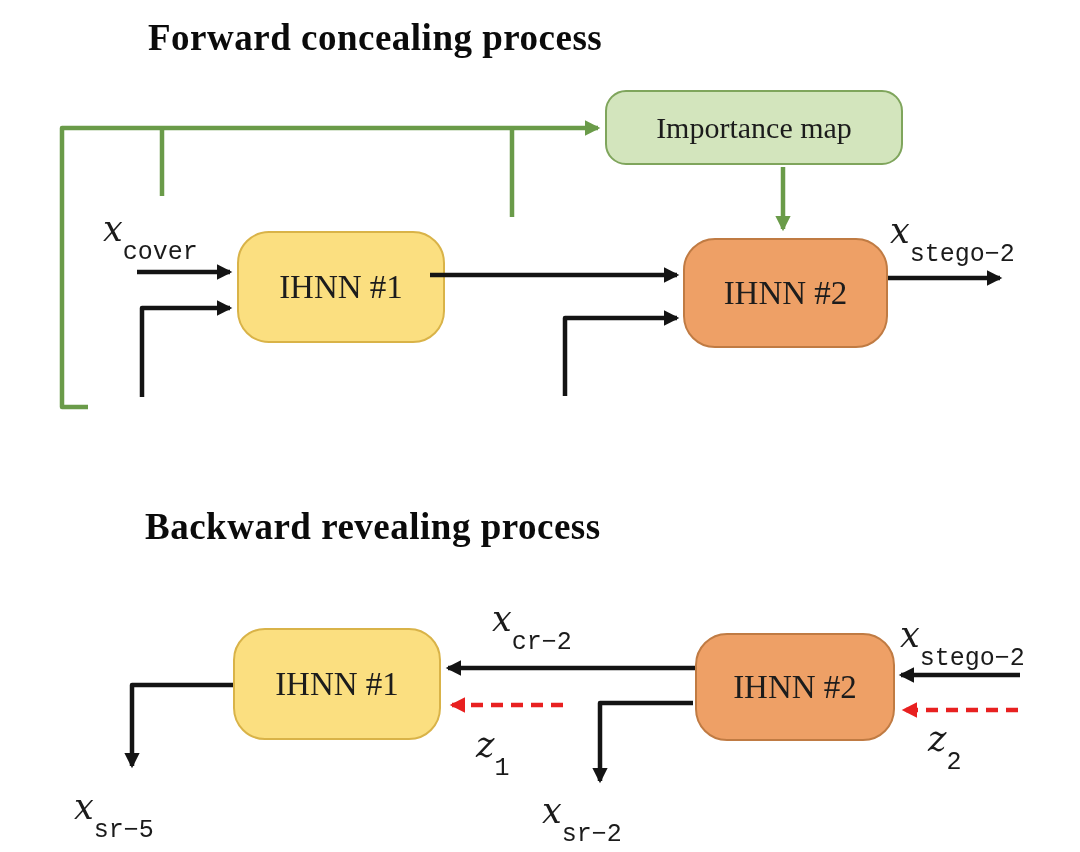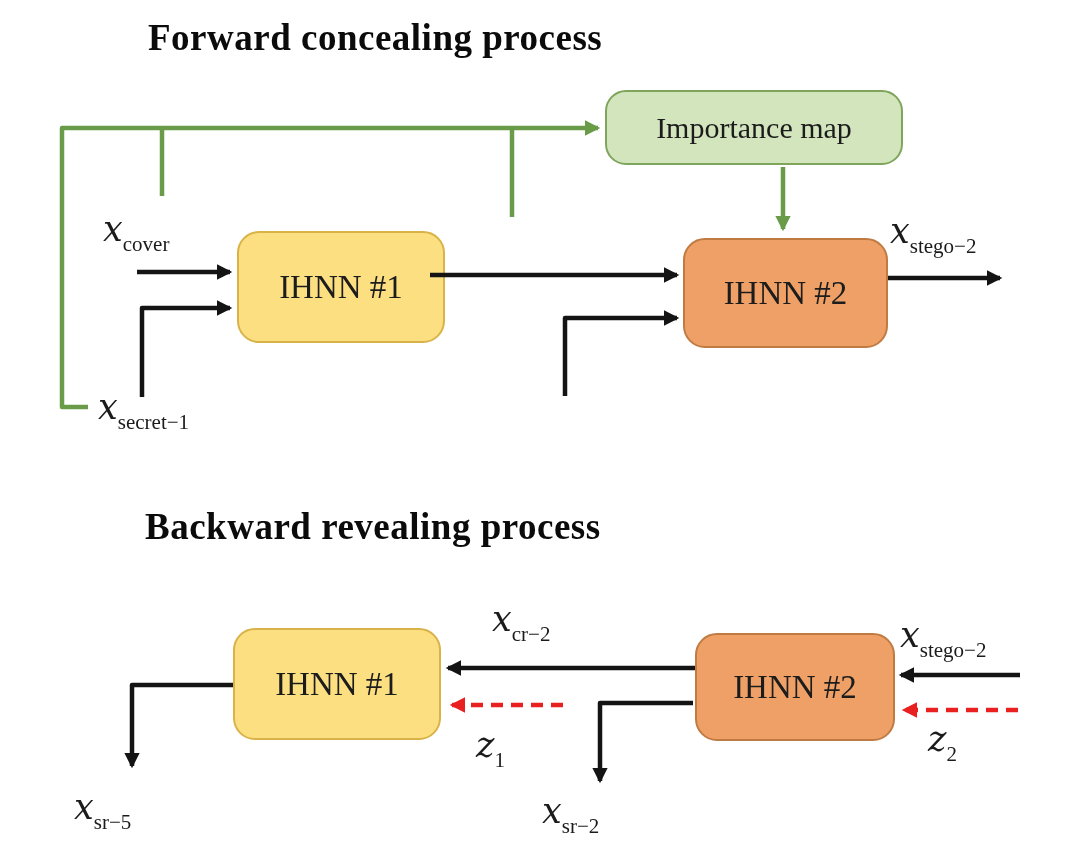--- a/index.html
+++ b/index.html
@@ -6,32 +6,32 @@
   .stage {
     position:relative; width:1080px; height:852px; background:#ffffff;
     font-family:"Liberation Serif","DejaVu Serif",serif; overflow:hidden;
   }
   .title {
     position:absolute; font-weight:bold; font-size:37px; color:#0b0b0b;
     white-space:nowrap; letter-spacing:0.5px;
   }
   .box {
     position:absolute; display:flex; align-items:center; justify-content:center;
-    font-size:33px; color:#1c1c1c; border-radius:22px; box-sizing:border-box;
+    font-size:33px; color:#1c1c1c; border-radius:32px; box-sizing:border-box;
     white-space:nowrap;
   }
   .box.green {
     background:var(--green-box-fill); border:2.5px solid var(--green-box-border);
     border-radius:21px; font-size:30px;
   }
   .box.yellow { background:var(--yellow-box-fill); border:2.5px solid var(--yellow-box-border); }
   .box.orange { background:var(--orange-box-fill); border:2.5px solid var(--orange-box-border); }
   .lbl { position:absolute; color:#1b1b1b; white-space:nowrap; line-height:1; }
   .lbl .m { font-style:italic; font-size:35px; font-family:"DejaVu Serif","Liberation Serif",serif; }
-  .lbl .s { font-size:21px; position:relative; top:10px; font-family:Liberation Serif, serif; }
+  .lbl .s { font-size:25px; position:relative; top:18px; font-family:Liberation Mono, monospace; }
   svg.wires { position:absolute; left:0; top:0; }
   .wire-green { stroke:var(--green-line); fill:none; stroke-width:4.5; stroke-linejoin:round; }
   .wire-black { stroke:var(--black-line); fill:none; stroke-width:4.5; stroke-linejoin:round; }
   .wire-red   { stroke:var(--red-dashed); fill:none; stroke-width:4.5; stroke-dasharray:12 8; }
   .fill-green { fill:var(--green-line); }
   .fill-black { fill:var(--black-line); }
   .fill-red   { fill:var(--red-dashed); }
 </style>
 </head>
 <body>
@@ -90,23 +90,20 @@
     <path class="wire-red" d="M563 705 H452" marker-end="url(#mRed)"></path>
     <path class="wire-red" d="M1018 710 H904" marker-end="url(#mRed)"></path>
   </svg>
 
   <div class="lbl" style="left:103px; top:212px;">
     <span class="m">x</span><span class="s">cover</span>
   </div>
   <div class="lbl" style="left:890px; top:214px;">
     <span class="m">x</span><span class="s">stego−2</span>
   </div>
-  <div class="lbl" style="left:98px; top:390px;">
-    <span class="m">x</span><span class="s">secret−1</span>
-  </div>
 
   <div class="lbl" style="left:492px; top:602px;">
     <span class="m">x</span><span class="s">cr−2</span>
   </div>
   <div class="lbl" style="left:900px; top:618px;">
     <span class="m">x</span><span class="s">stego−2</span>
   </div>
   <div class="lbl" style="left:476px; top:728px;">
     <span class="m">z</span><span class="s">1</span>
   </div>

